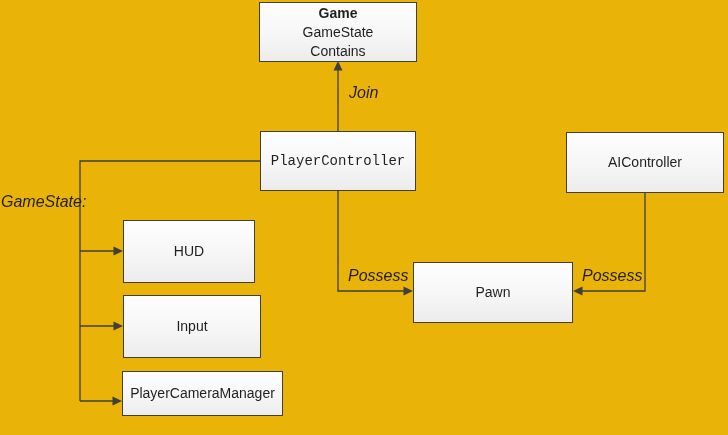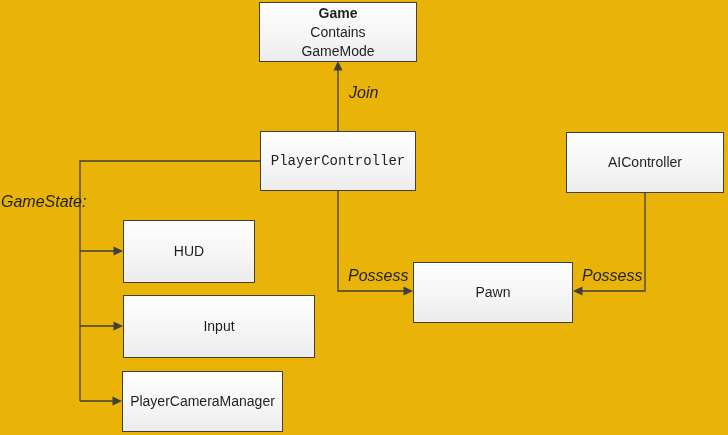--- a/index.html
+++ b/index.html
@@ -50,22 +50,22 @@
     font-style: italic;
     color: #1f1f1f;
     white-space: nowrap;
   }
   
   #node-game   { left: 259px; top: 2px;   width: 158px; height: 60px; }
   #node-pc     { left: 260px; top: 131px; width: 156px; height: 60px; font-family: Liberation Mono, monospace; }
   #node-ai     { left: 566px; top: 132px; width: 158px; height: 61px; }
   #node-pawn   { left: 413px; top: 262px; width: 160px; height: 61px; }
   #node-hud    { left: 123px; top: 220px; width: 132px; height: 63px; }
-  #node-input  { left: 123px; top: 295px; width: 192px; height: 63px; }
-  #node-pcm    { left: 122px; top: 371px; width: 161px; height: 61px; }
+  #node-input  { left: 123px; top: 295px; width: 138px; height: 63px; }
+  #node-pcm    { left: 122px; top: 371px; width: 161px; height: 45px; }
   
   #label-join          { left: 349px; top: 84px;  }
   #label-possess-left  { left: 348px; top: 267px; }
   #label-possess-right { left: 582px; top: 267px; }
   #label-contains      { left: 1px;   top: 193px; }
 </style>
 </head>
 <body>
 
 <div class="canvas">
@@ -100,22 +100,22 @@
       <polygon points="123,326 113.5,321.5 113.5,330.5"></polygon>
     </g>
     <g>
       <line x1="80" y1="401" x2="113" y2="401"></line>
       <polygon points="122,401 112.5,396.5 112.5,405.5"></polygon>
     </g>
   </svg>
 
   <div class="node" id="node-game">
     <span class="bold">Game</span>
+    <span>GameState</span>
     <span>Contains</span>
-    <span>GameMode</span>
   </div>
 
   <div class="node" id="node-pc">
     <span>PlayerController</span>
   </div>
 
   <div class="node" id="node-pawn">
     <span>Pawn</span>
   </div>
 

